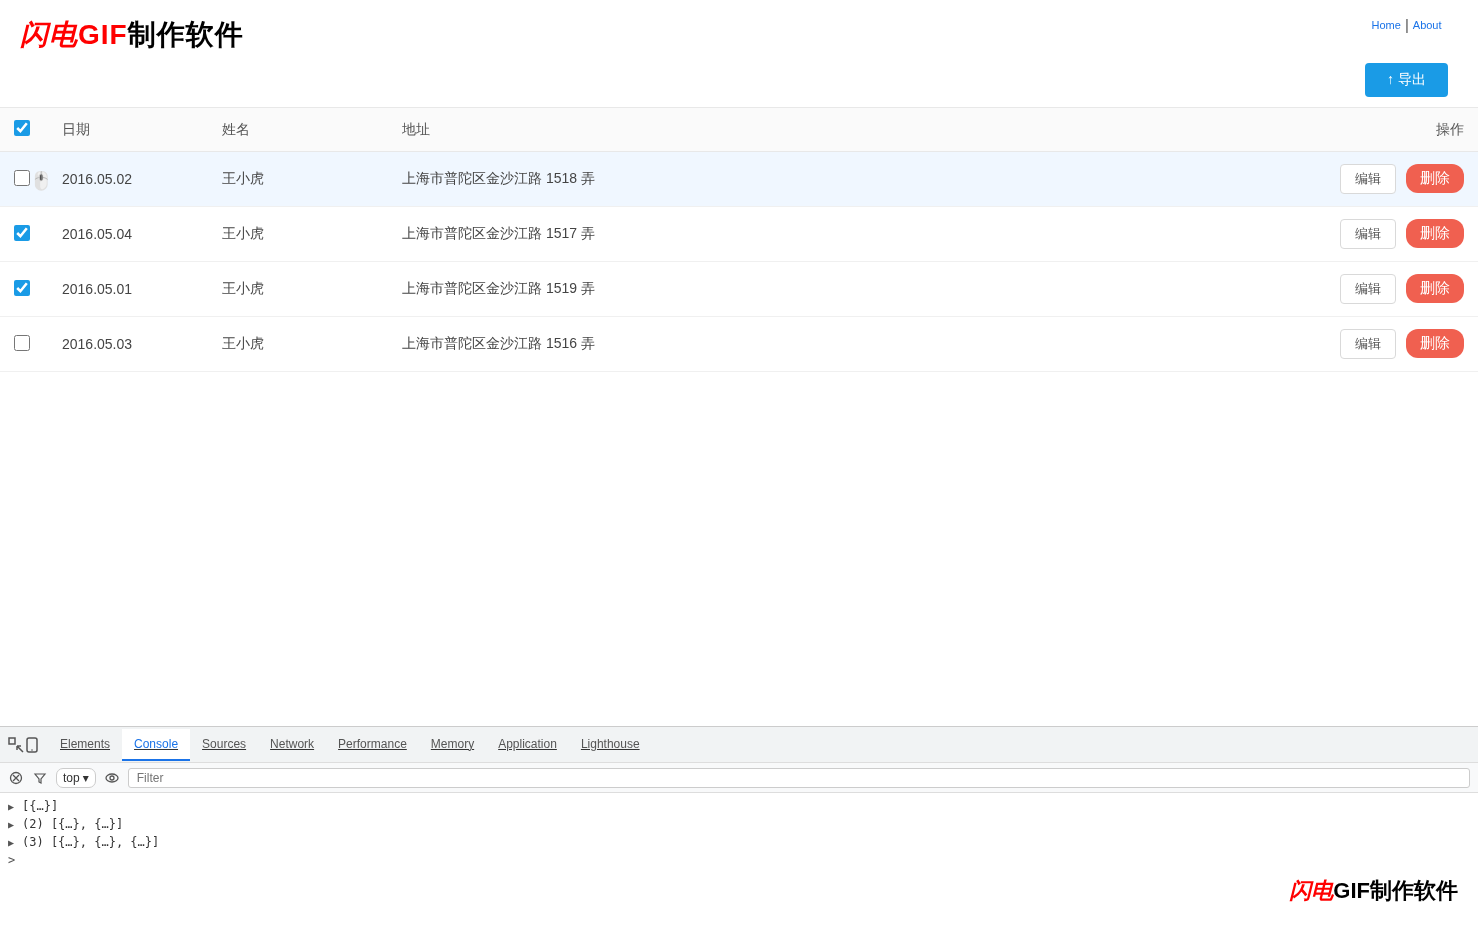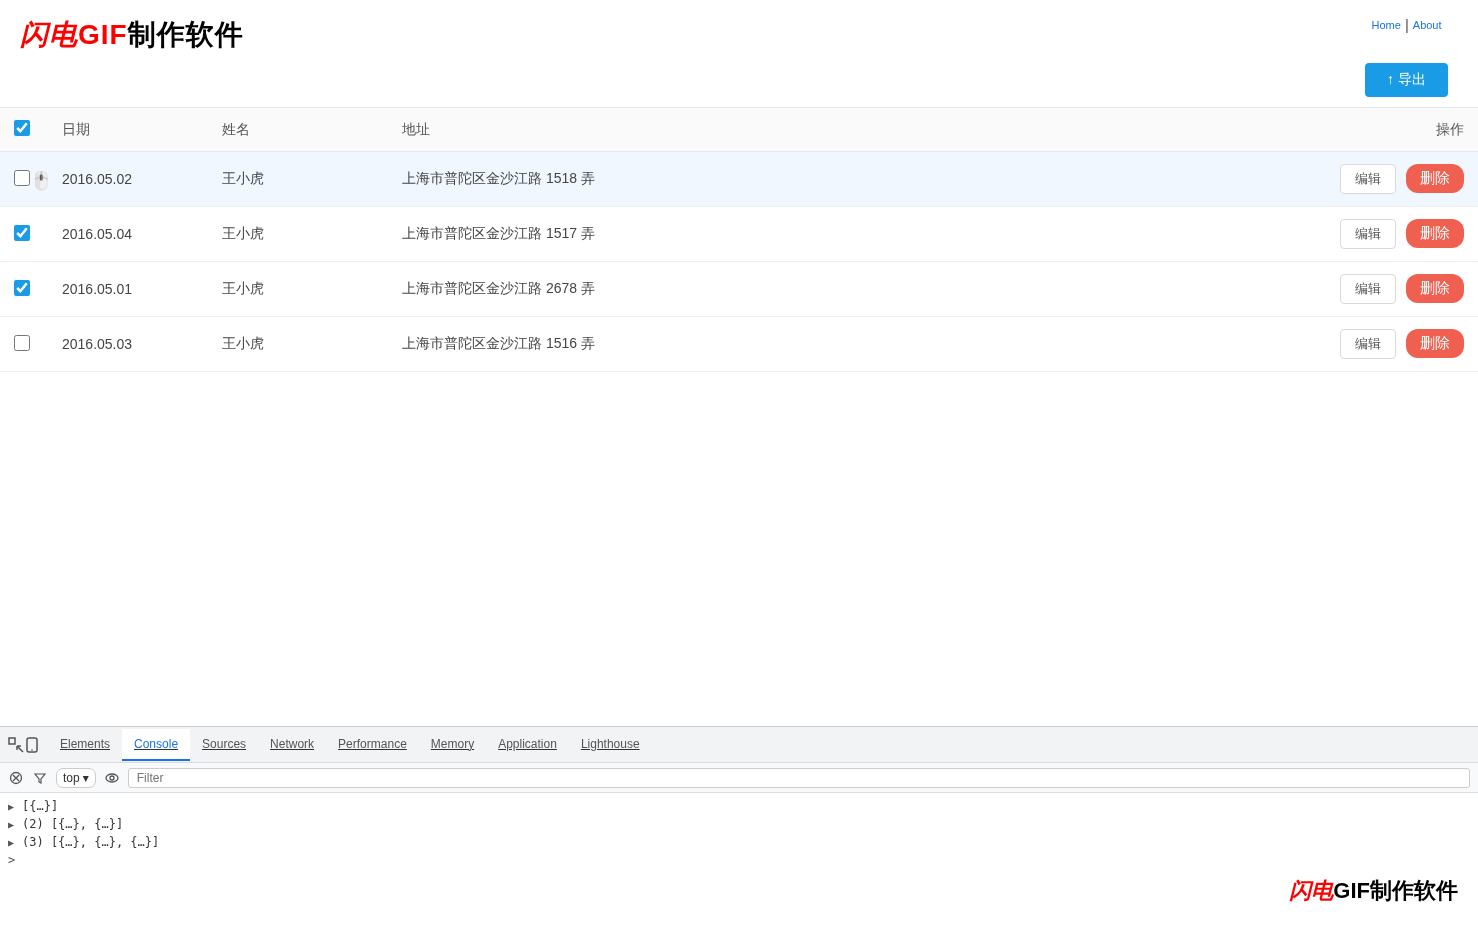--- a/index.html
+++ b/index.html
@@ -304,21 +304,21 @@
   </tr>
         <tr>
     <td class="cb-col">
       <div class="cursor-overlay">
         <input type="checkbox" checked="" style="">
         
       </div>
     </td>
     <td class="date-col">2016.05.01</td>
     <td class="name-col">王小虎</td>
-    <td class="addr-col">上海市普陀区金沙江路 2678 弄</td>
+    <td class="addr-col">上海市普陀区金沙江路 1519 弄</td>
     <td class="op-col">
       <button class="edit-btn">编辑</button>
       <button class="del-btn">删除</button>
     </td>
   </tr>
         <tr>
     <td class="cb-col">
       <div class="cursor-overlay">
         <input type="checkbox" style="">
         

